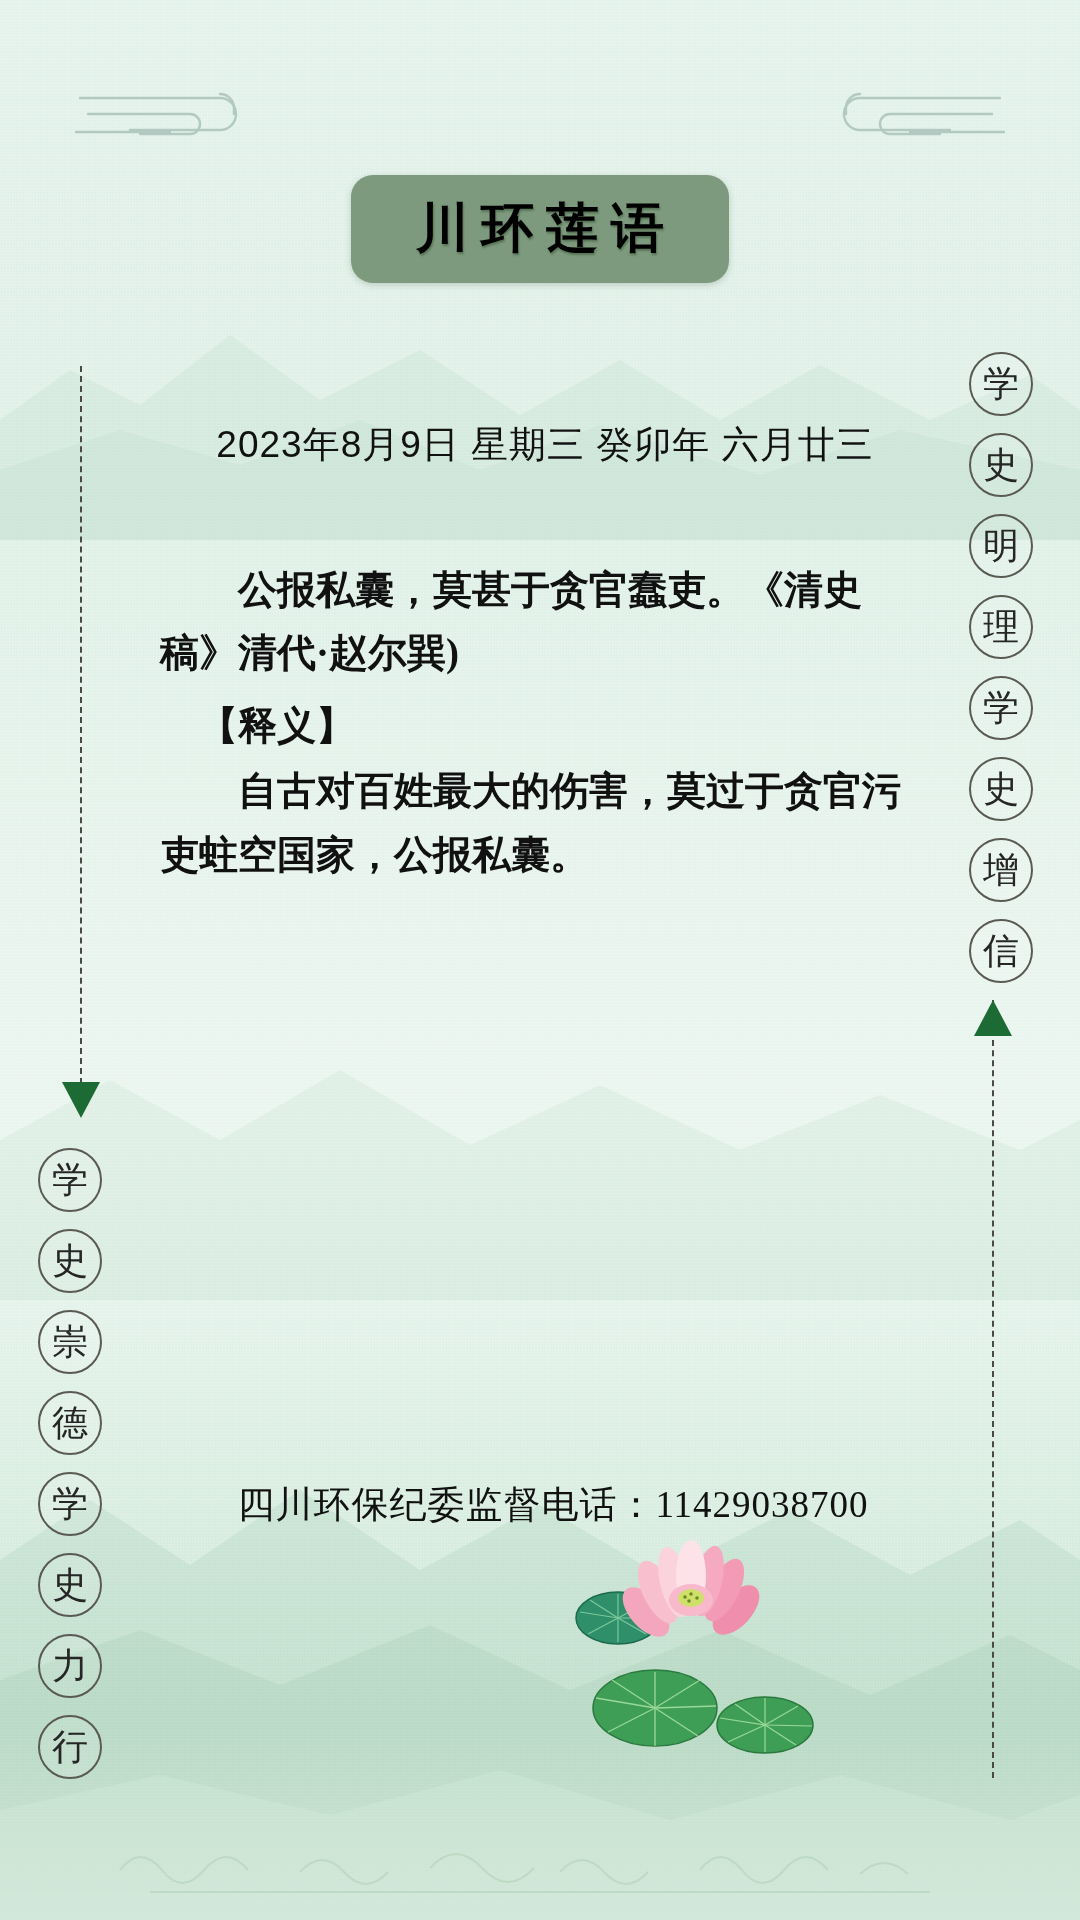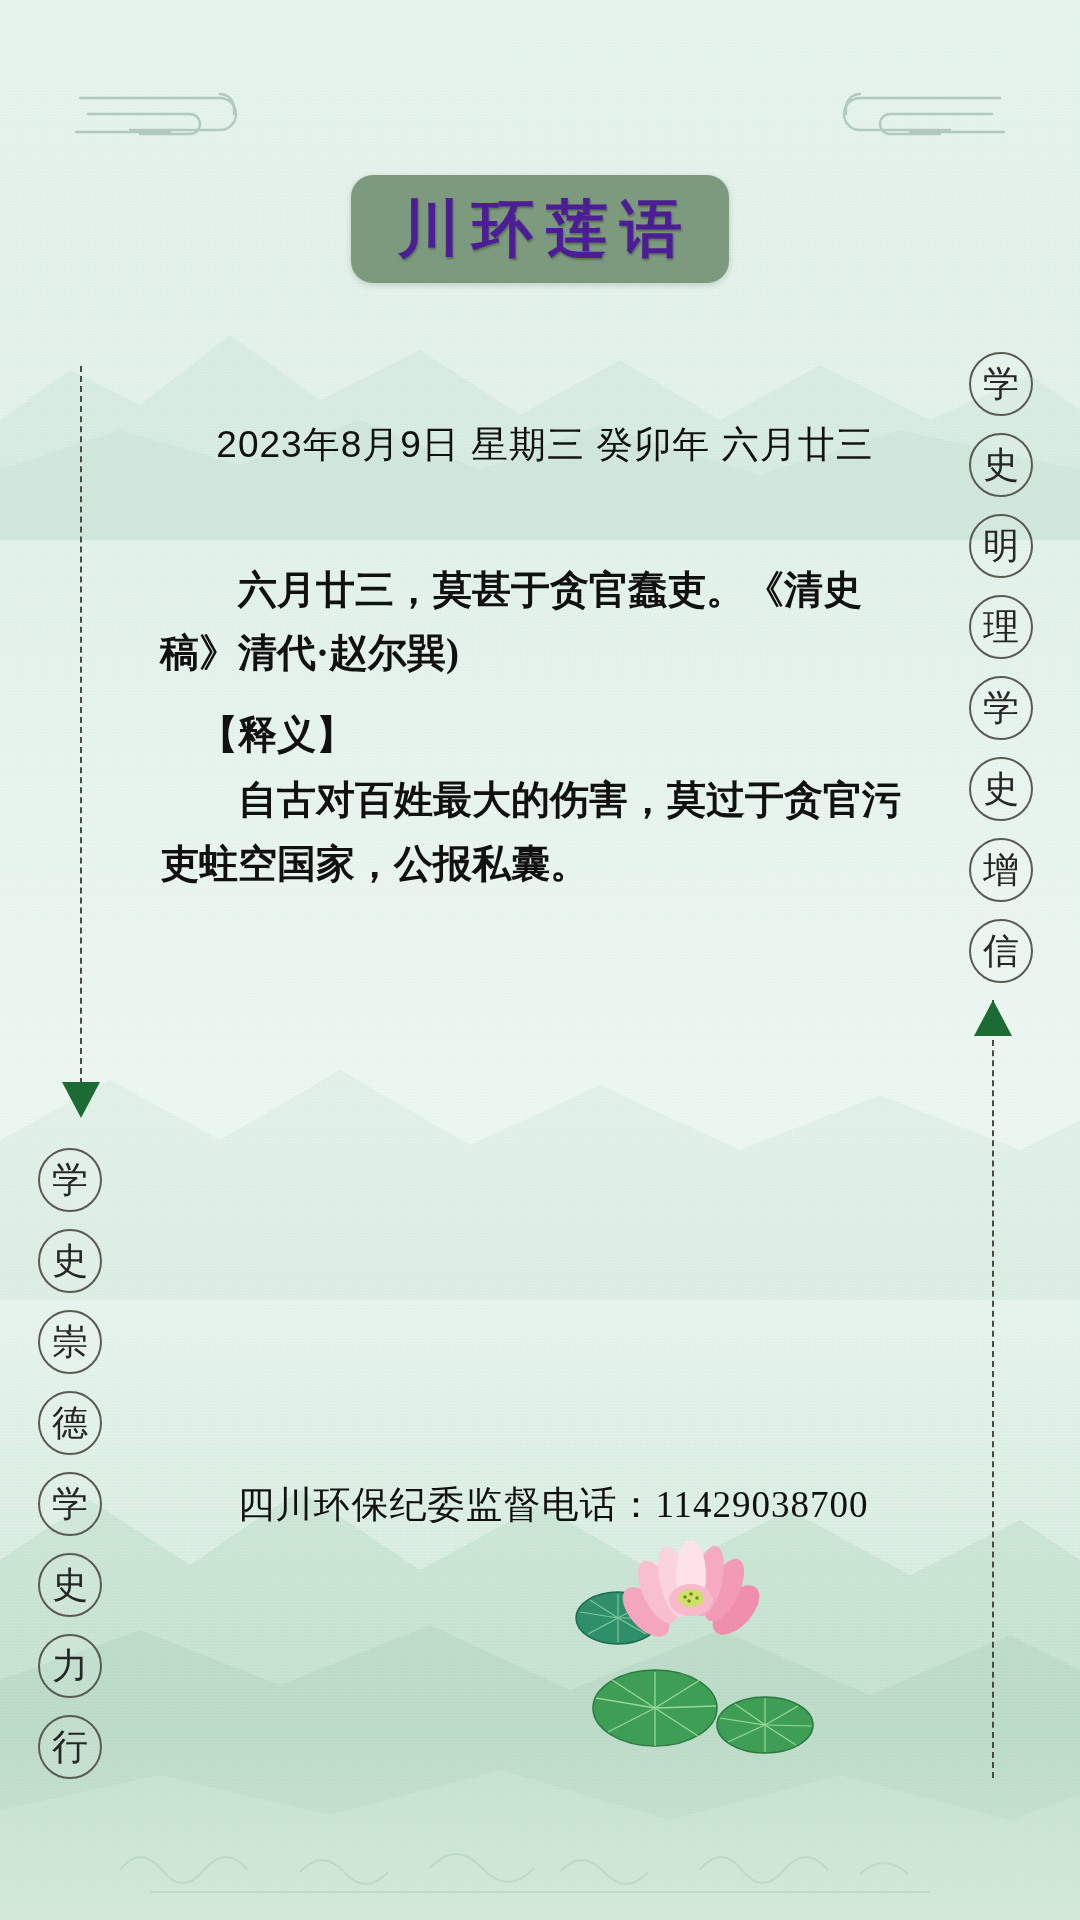--- a/index.html
+++ b/index.html
@@ -70,23 +70,23 @@
     height: 108px;
     background: #7e9a7e;
     border-radius: 22px;
     box-shadow: 0 2px 6px rgba(70,100,75,.25);
     display: flex;
     align-items: center;
     justify-content: center;
   }
   .title-text {
     font-family: "Liberation Serif", "DejaVu Serif", serif;
-    font-size: 62px;
+    font-size: 53px;
     letter-spacing: 12px;
-    color: #4c1d95;
+    color: #000000;
     text-shadow: 1px 2px 2px rgba(40,70,40,.45);
     font-weight: 700;
     padding-left: 12px;
   }
 
   
   .seal-col {
     position: absolute;
     display: flex;
     flex-direction: column;
@@ -157,21 +157,21 @@
   .quote-block {
     margin-top: 88px;
     font-size: 39px;
     line-height: 1.62;
     color: #111;
     font-weight: 700;
     font-family: "Liberation Serif", "DejaVu Serif", serif;
   }
   .indent { text-indent: 2em; display: block; }
   .meaning-head {
-    margin-top: 24px;
+    margin-top: 15px;
     font-size: 39px;
     font-weight: 700;
     color: #111;
     text-indent: 1em;
     font-family: "Liberation Serif", "DejaVu Serif", serif;
   }
   .meaning-body {
     margin-top: 10px;
     font-size: 39px;
     line-height: 1.62;
@@ -279,21 +279,21 @@
 
   <div class="dash-line dash-left"></div>
   <div class="arrow arrow-down"></div>
   <div class="dash-line dash-right"></div>
   <div class="arrow arrow-up"></div>
 
   <div class="content">
     <div class="date-line">2023年8月9日  星期三 癸卯年  六月廿三</div>
 
     <div class="quote-block">
-      <span class="indent">六月廿三，莫甚于贪官蠢吏。《清史稿》清代·赵尔巽)</span>
+      <span class="indent">公报私囊，莫甚于贪官蠢吏。《清史稿》清代·赵尔巽)</span>
     </div>
 
     <div class="meaning-head">【释义】</div>
 
     <div class="meaning-body">
       <span class="indent">自古对百姓最大的伤害，莫过于贪官污吏蛀空国家，公报私囊。</span>
     </div>
   </div>
 
   <div class="hotline">四川环保纪委监督电话：11429038700</div>

